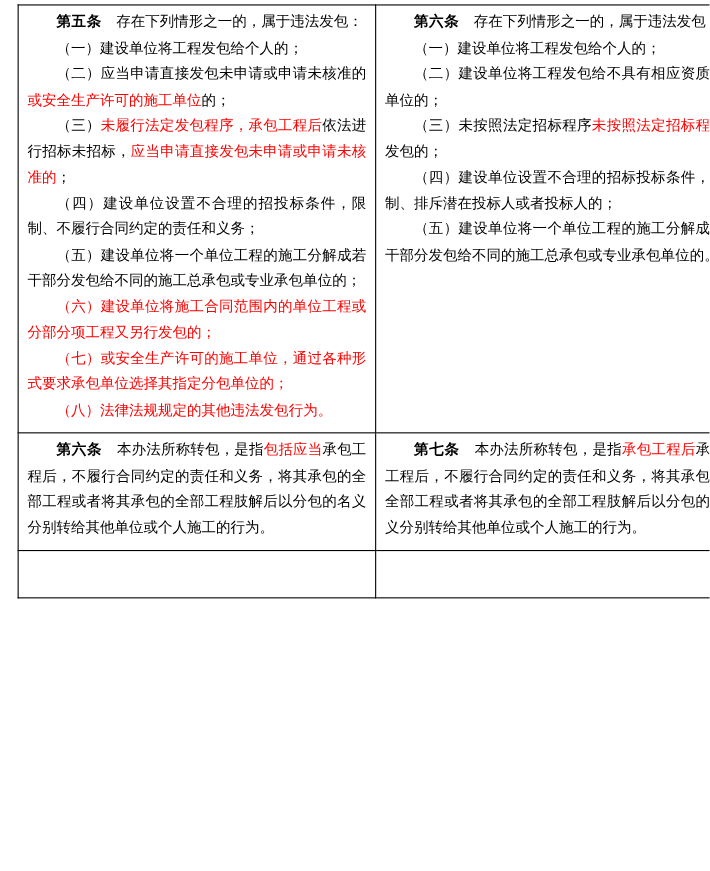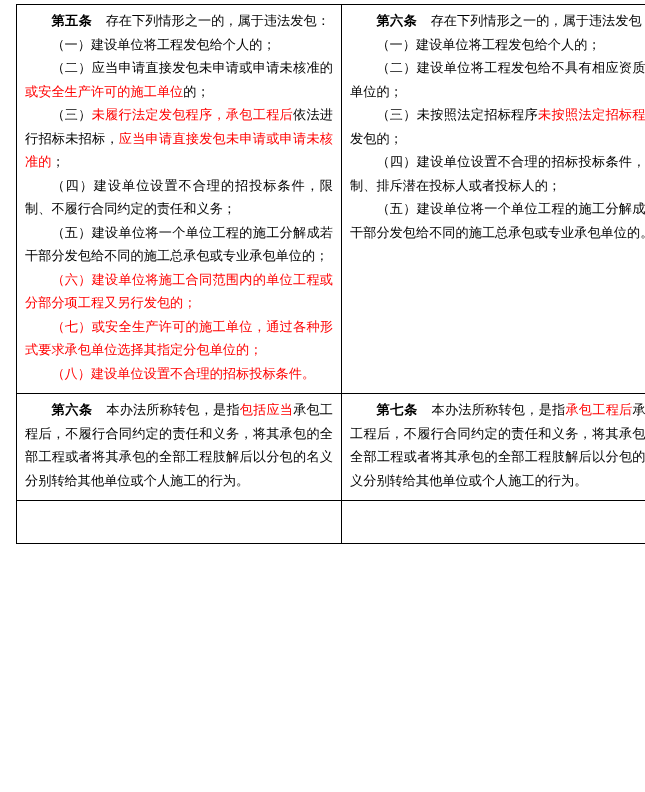--- a/index.html
+++ b/index.html
@@ -63,21 +63,21 @@
         <tr>
           <td class="col-left">
             <p class="para"><span class="art-title">第五条</span><span class="blk">　存在下列情形之一的，属于违法发包：</span></p>
             <p class="para"><span class="blk">（一）建设单位将工程发包给个人的；</span></p>
             <p class="para"><span class="blk">（二）应当申请直接发包未申请或申请未核准的</span><span class="red">或安全生产许可的施工单位</span><span class="blk">的；</span></p>
             <p class="para"><span class="blk">（三）</span><span class="red">未履行法定发包程序，承包工程后</span><span class="blk">依法进行招标未招标，</span><span class="red">应当申请直接发包未申请或申请未核准的</span><span class="blk">；</span></p>
             <p class="para"><span class="blk">（四）建设单位设置不合理的招投标条件，限制、不履行合同约定的责任和义务；</span></p>
             <p class="para"><span class="blk">（五）建设单位将一个单位工程的施工分解成若干部分发包给不同的施工总承包或专业承包单位的；</span></p>
             <p class="para"><span class="red">（六）建设单位将施工合同范围内的单位工程或分部分项工程又另行发包的；</span></p>
             <p class="para"><span class="red">（七）或安全生产许可的施工单位，通过各种形式要求承包单位选择其指定分包单位的；</span></p>
-            <p class="para"><span class="red">（八）建设单位设置不合理的招标投标条件。</span></p>
+            <p class="para"><span class="red">（八）法律法规规定的其他违法发包行为。</span></p>
           </td>
           <td class="col-right">
             <p class="para"><span class="art-title">第六条</span><span class="blk">　存在下列情形之一的，属于违法发包：</span></p>
             <p class="para"><span class="blk">（一）建设单位将工程发包给个人的；</span></p>
             <p class="para"><span class="blk">（二）建设单位将工程发包给不具有相应资质的单位的；</span></p>
             <p class="para"><span class="blk">（三）未按照法定招标程序</span><span class="red">未按照法定招标程序</span><span class="blk">发包的；</span></p>
             <p class="para"><span class="blk">（四）建设单位设置不合理的招标投标条件，限制、排斥潜在投标人或者投标人的；</span></p>
             <p class="para"><span class="blk">（五）建设单位将一个单位工程的施工分解成若干部分发包给不同的施工总承包或专业承包单位的。</span></p>
           </td>
         </tr>

